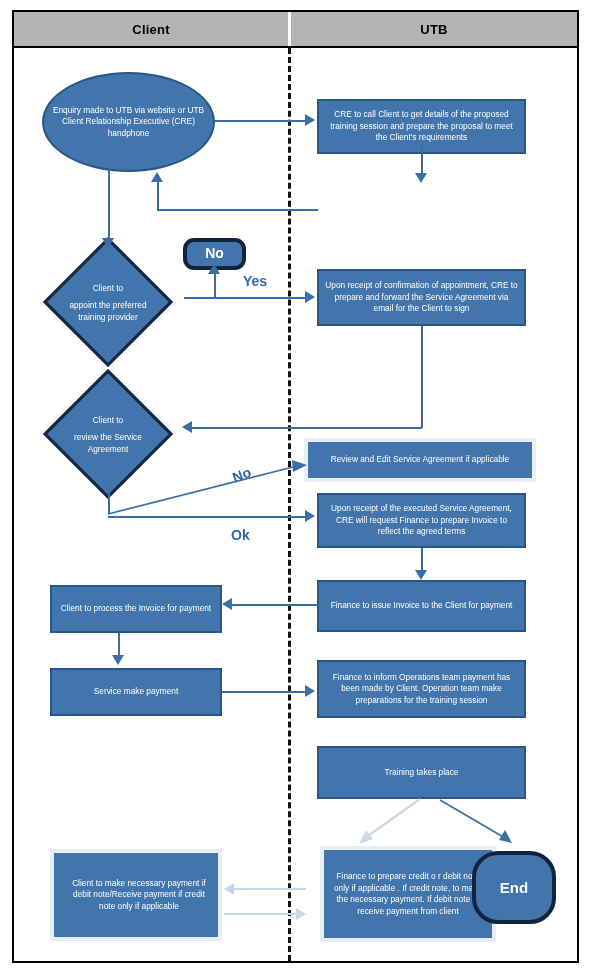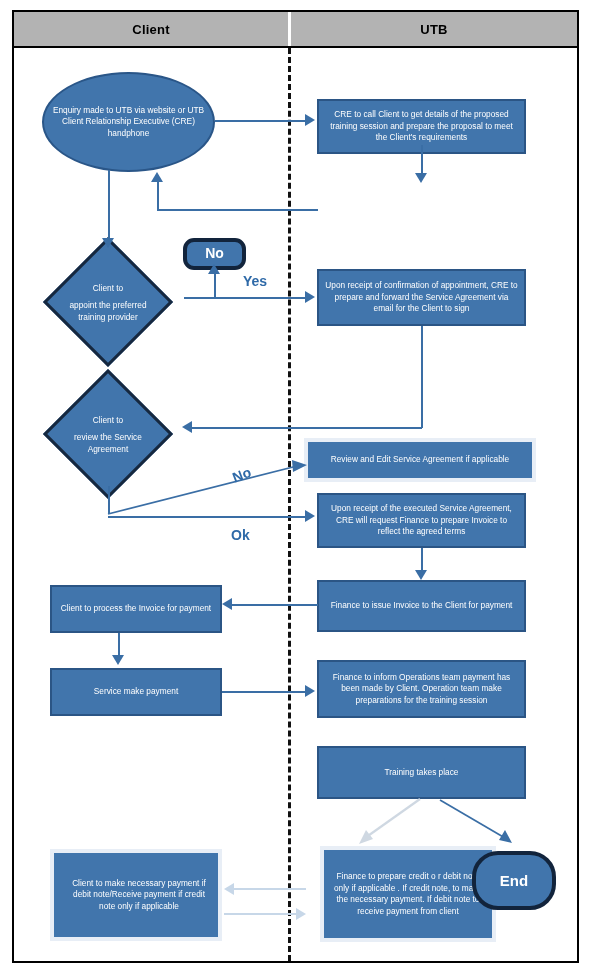--- a/index.html
+++ b/index.html
@@ -227,21 +227,21 @@
   <div class="node" style="left:50px; top:668px; width:172px; height:48px;">Service make payment</div>
 
   <div class="node" style="left:317px; top:660px; width:209px; height:58px;">Finance to inform Operations team payment has been made by Client. Operation team make preparations for the training session</div>
 
   <div class="node" style="left:317px; top:746px; width:209px; height:53px;">Training takes place</div>
 
   <div class="node soft" style="left:50px; top:849px; width:172px; height:92px;padding-left:12px;">Client to make necessary payment if debit note/Receive payment if credit note only if applicable</div>
 
   <div class="node soft" style="left:320px; top:846px; width:176px; height:96px;">Finance to prepare credit o r debit note only if applicable . If credit note, to make the necessary payment. If debit note to receive payment from client</div>
 
-  <div class="node terminator" style="left:472px; top:851px; width:84px; height:59px;">End</div>
+  <div class="node terminator" style="left:472px; top:851px; width:84px; height:73px;">End</div>
 
   <div class="ln h" style="left:215px; top:120px; width:92px;"></div>
   <div class="ah right" style="left:305px; top:114px;"></div>
 
   <div class="ln v" style="left:421px; top:145px; height:30px;"></div>
   <div class="ah down" style="left:415px; top:173px;"></div>
 
   <div class="ln h" style="left:157px; top:209px; width:161px;"></div>
   <div class="ln v" style="left:157px; top:182px; height:28px;"></div>
   <div class="ah up" style="left:151px; top:172px;"></div>

